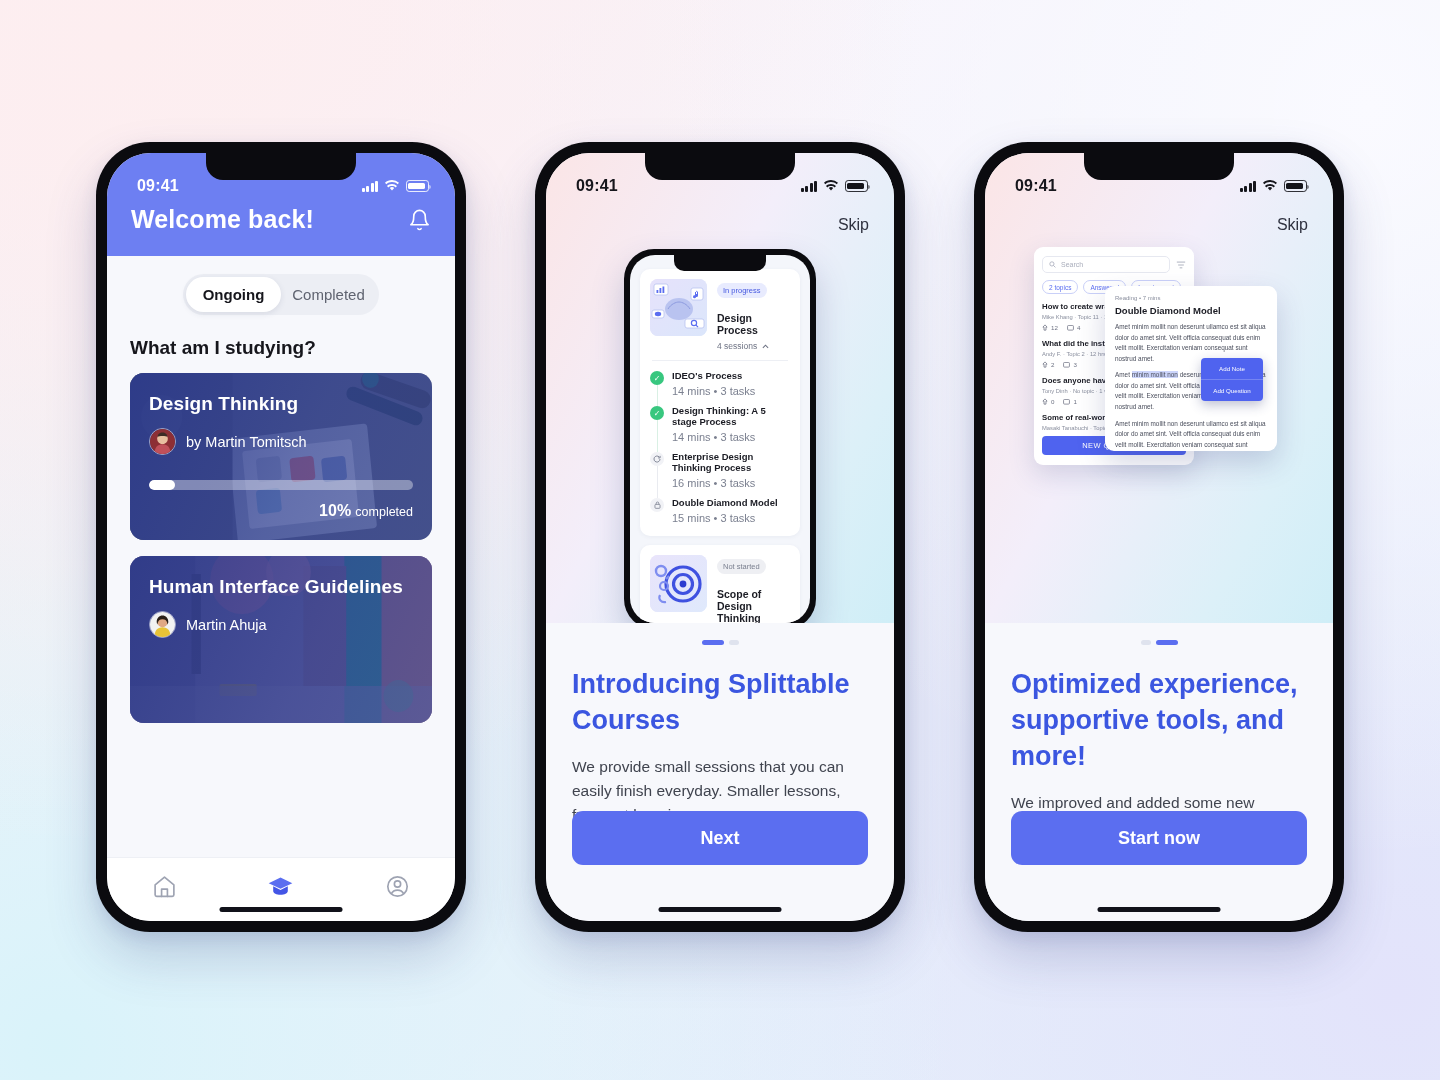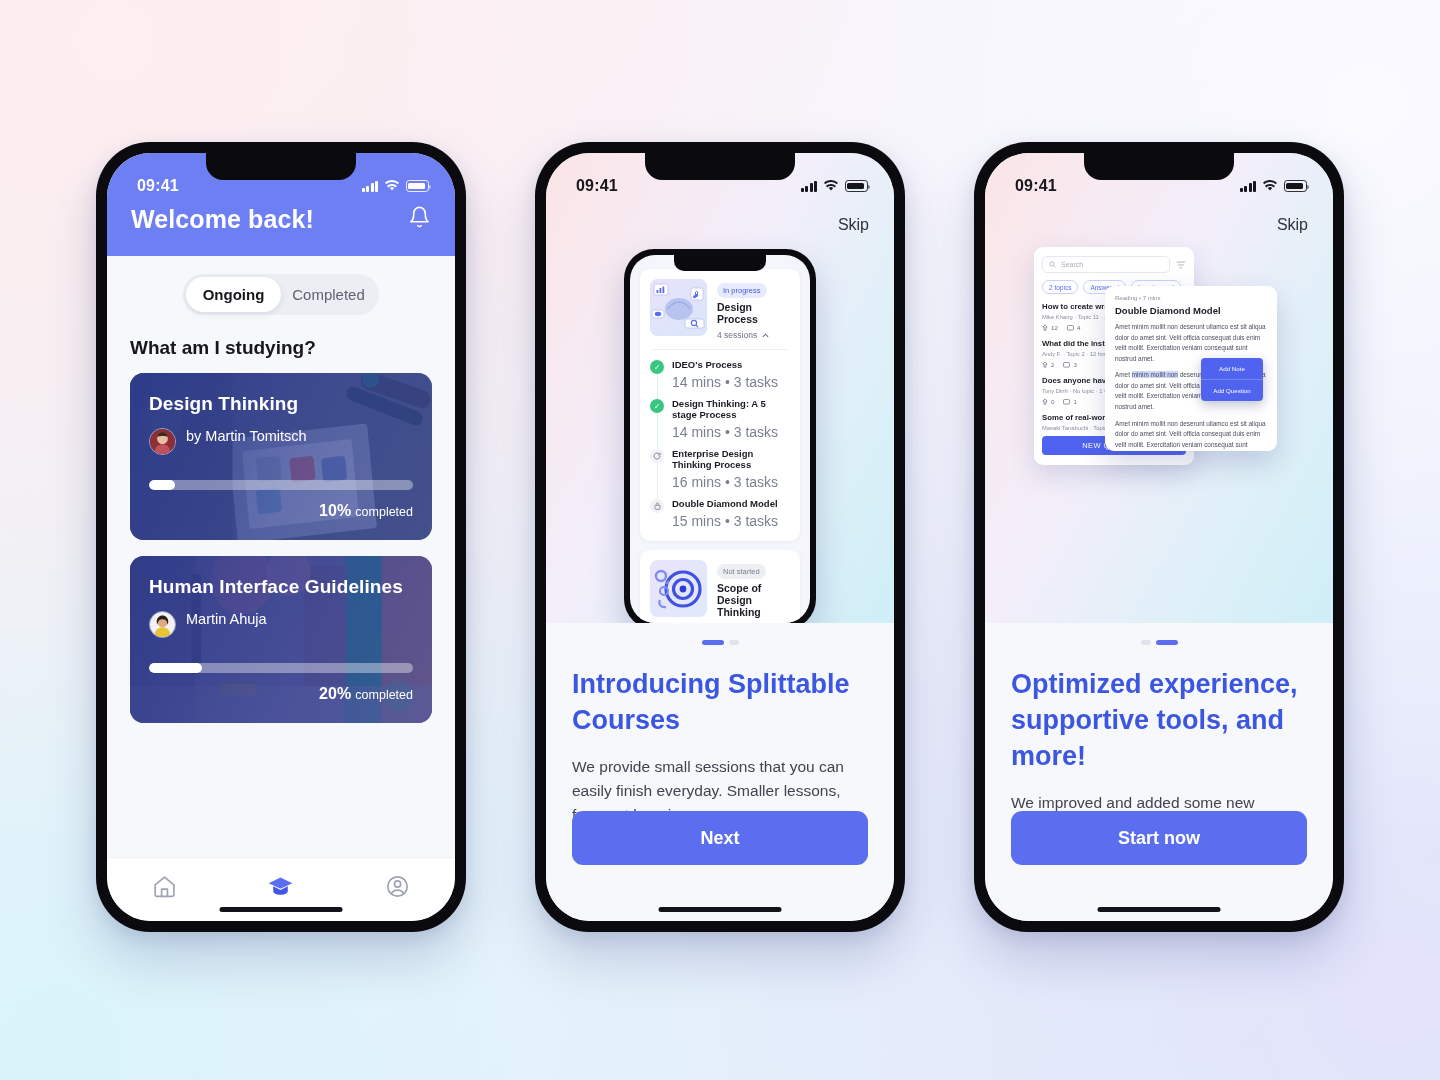--- a/index.html
+++ b/index.html
@@ -73,21 +73,21 @@
     z-index: 20;
   }
   .home-ind {
     position: absolute; bottom: 9px; left: 50%; transform: translateX(-50%);
     width: 123px; height: 5px; border-radius: 3px; background: #11121a; z-index: 20;
   }
 
   
   .p1-header {
     background: #6d7ff2; padding: 0 24px 22px 24px;
-    display: flex; align-items: flex-start; justify-content: space-between;
+    display: flex; align-items: center; justify-content: space-between;
   }
   .p1-title { color:#fff; font-size: 25px; font-weight: bold; letter-spacing:.1px; }
   .bell { width: 23px; height: 24px; }
   .p1-body { background:#f7f8fc; flex:1; padding: 18px 23px 0 23px; }
   .segmented {
     margin: 0 auto; width: 196px; height: 41px;
     background: #eceef4; border-radius: 21px;
     display: flex; align-items: center; padding: 3px; position: relative;
   }
   .seg {
@@ -99,21 +99,21 @@
 
   .course-card {
     position: relative; border-radius: 14px; overflow: hidden;
     height: 167px; padding: 20px 19px; color:#fff;
     display:flex; flex-direction:column;
   }
   .cc-bg { position:absolute; inset:0; z-index:0; }
   .cc-overlay { position:absolute; inset:0; z-index:1; }
   .cc-inner { position:relative; z-index:2; height:100%; display:flex; flex-direction:column; }
   .cc-title { font-size: 19px; font-weight: bold; letter-spacing:.1px; }
-  .cc-author { display:flex; gap:10px; margin-top: 13px; }
+  .cc-author { display:flex; align-items:center; gap:10px; margin-top: 13px; }
   .avatar { width: 27px; height: 27px; border-radius: 50%; overflow:hidden; position:relative; flex:none; border:1.5px solid rgba(255,255,255,.55); }
   .cc-author-name { font-size: 14.5px; }
   .cc-bottom { margin-top:auto;text-align:right; }
   .prog-track { height: 10px; border-radius: 6px; background: rgba(255,255,255,.38); position:relative; overflow:hidden; }
   .prog-fill { position:absolute; left:0; top:0; bottom:0; background:#fff; border-radius:6px; }
   .cc-pct { margin-top: 12px; font-size: 15px; }
   .cc-pct b { font-weight: bold; font-size: 16px; }
   .cc-pct span { font-size: 12.5px; }
 
   .promo {
@@ -164,32 +164,32 @@
   }
   .mini-screen { width:100%; height:100%; background:#f4f6fb; border-radius:25px; overflow:hidden; position:relative; padding: 14px 10px 0 10px; }
   .mini-notch { position:absolute; top:0; left:50%; transform:translateX(-50%); width: 92px; height: 16px; background:#0b0b0f; border-radius:0 0 10px 10px; z-index:5; }
   .mcard { background:#fff; border-radius: 10px; padding: 10px; margin-bottom: 9px; box-shadow: 0 1px 4px rgba(50,60,110,.06); }
   .mcard-top { display:flex; gap: 10px; }
   .mthumb { width: 57px; height: 57px; border-radius: 8px; flex:none; position:relative; overflow:hidden;
             background: linear-gradient(140deg,#e8e4fb,#dde8fb); }
   .mbadge { display:inline-block; font-size: 7.5px; padding: 3px 6px; border-radius: 8px; }
   .mbadge.prog { background:#e8ebfe; color:#4558e0; }
   .mbadge.not { background:#eeeff3; color:#7b8090; }
-  .mtitle { font-size: 10.5px; font-weight:bold; color:#1b1c24; margin-top: 3px; }
+  .mtitle { font-size: 10.5px; font-weight:bold; color:#1b1c24; margin-top: 14px; }
   .msess { font-size: 8.5px; color:#6d7283; margin-top: 5px; display:flex; align-items:center; gap:5px; }
   .mdiv { height:1px; background:#edeff4; margin: 9px 2px; }
   .mlesson { display:flex; gap: 8px; position:relative; padding-bottom: 8px; }
   .mico { width: 14px; height: 14px; border-radius:50%; flex:none; display:flex; align-items:center; justify-content:center; font-size:8px; margin-top:1px; position:relative; z-index:2; }
   .mico.done { background:#38c77f; color:#fff; }
   .mico.cur  { background:#f1f2f6; color:#7b8090; }
   .mico.lock { background:#f1f2f6; color:#7b8090; }
   .mline { position:absolute; left: 6.5px; top: 15px; bottom: -1px; width: 1.5px; background:#d9f0e4; z-index:1; }
   .mline.grey { background:#e9ebf0; }
   .ml-t { font-size: 9.5px; font-weight:bold; color:#1b1c24; }
-  .ml-s { font-size: 14px; color:#7b8090; margin-top: 4px; }
+  .ml-s { font-size: 11px; color:#7b8090; margin-top: 4px; }
 
   
   .qa-card {
     position:absolute; left: 49px; top: 94px; width: 160px;
     background:#fff; border-radius: 9px; padding: 9px 8px 0 8px;
     box-shadow: 0 10px 26px rgba(60,70,130,.18); overflow:hidden; height: 218px;
   }
   .qa-search { display:flex; align-items:center; gap:6px; }
   .qa-sbox { flex:1; height: 17px; border:1px solid #e6e8f0; border-radius: 5px; display:flex; align-items:center; gap:5px; padding: 0 6px; }
   .qa-sbox span { font-size: 7px; color:#a9adbb; }
@@ -333,29 +333,20 @@
           <div class="cc-author">
             <div class="avatar">
               <svg width="100%" height="100%" viewBox="0 0 28 28">
                   <rect width="28" height="28" fill="#f2f2f2"></rect>
                   <circle cx="14" cy="11" r="6" fill="#e0a884"></circle>
                   <path d="M14 17c-6 0-9 4-9 11h18c0-7-3-11-9-11z" fill="#e8c337"></path>
                   <path d="M7.5 11c0-4 2.9-7 6.5-7s6.5 3 6.5 7c0 2-1 3-1 3s.5-6-5.5-6-5.5 6-5.5 6-1-1-1-3z" fill="#2a2018"></path>
                 </svg>
             </div>
             <div class="cc-author-name">Martin Ahuja</div>
-          </div>
-          <div class="cc-bottom">
-            <div class="prog-track">
-              <div class="prog-fill" style="width:20%"></div>
-            </div>
-            <div class="cc-pct">
-              <b>20%</b>
-              <span>completed</span>
-            </div>
           </div>
         </div>
       </div>
     </div>
 
     <div class="tabbar">
       <svg width="25" height="25" viewBox="0 0 24 24" fill="none" stroke="#9ea3b2" stroke-width="1.6" stroke-linecap="round" stroke-linejoin="round">
           <path d="M3 10.5 12 3l9 7.5V20a1.5 1.5 0 0 1-1.5 1.5h-15A1.5 1.5 0 0 1 3 20z"></path>
           <path d="M9.2 21.5v-7h5.6v7"></path>
         </svg>

